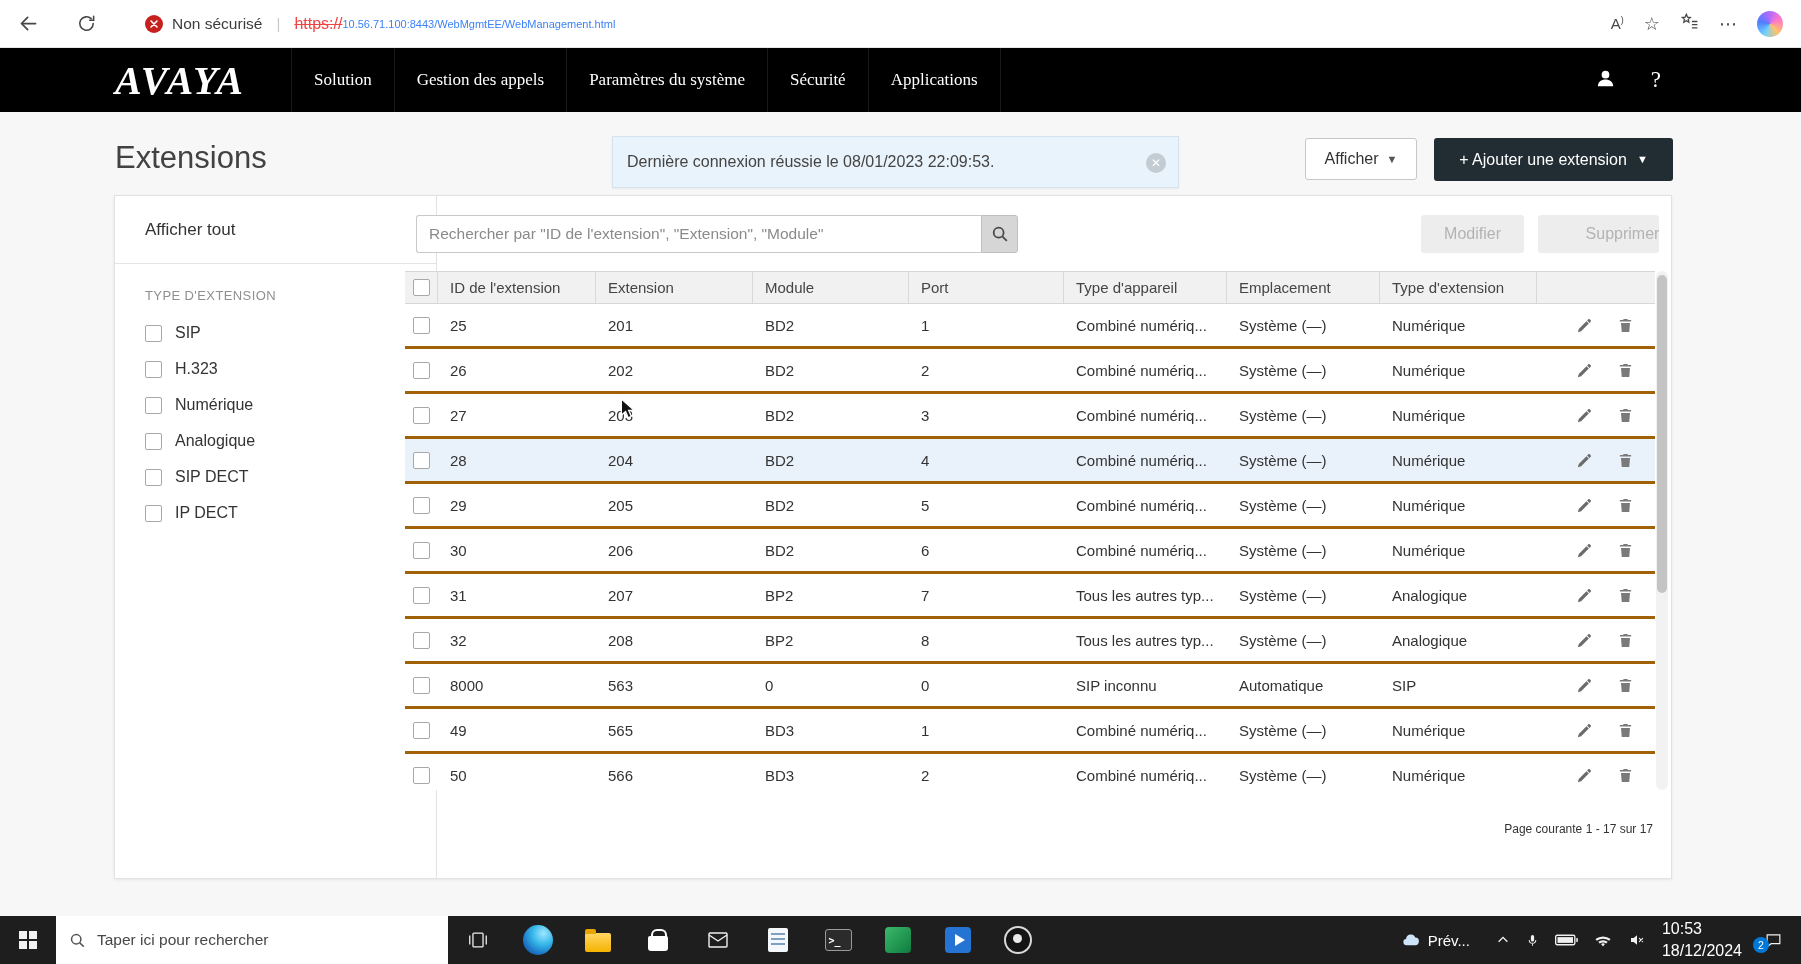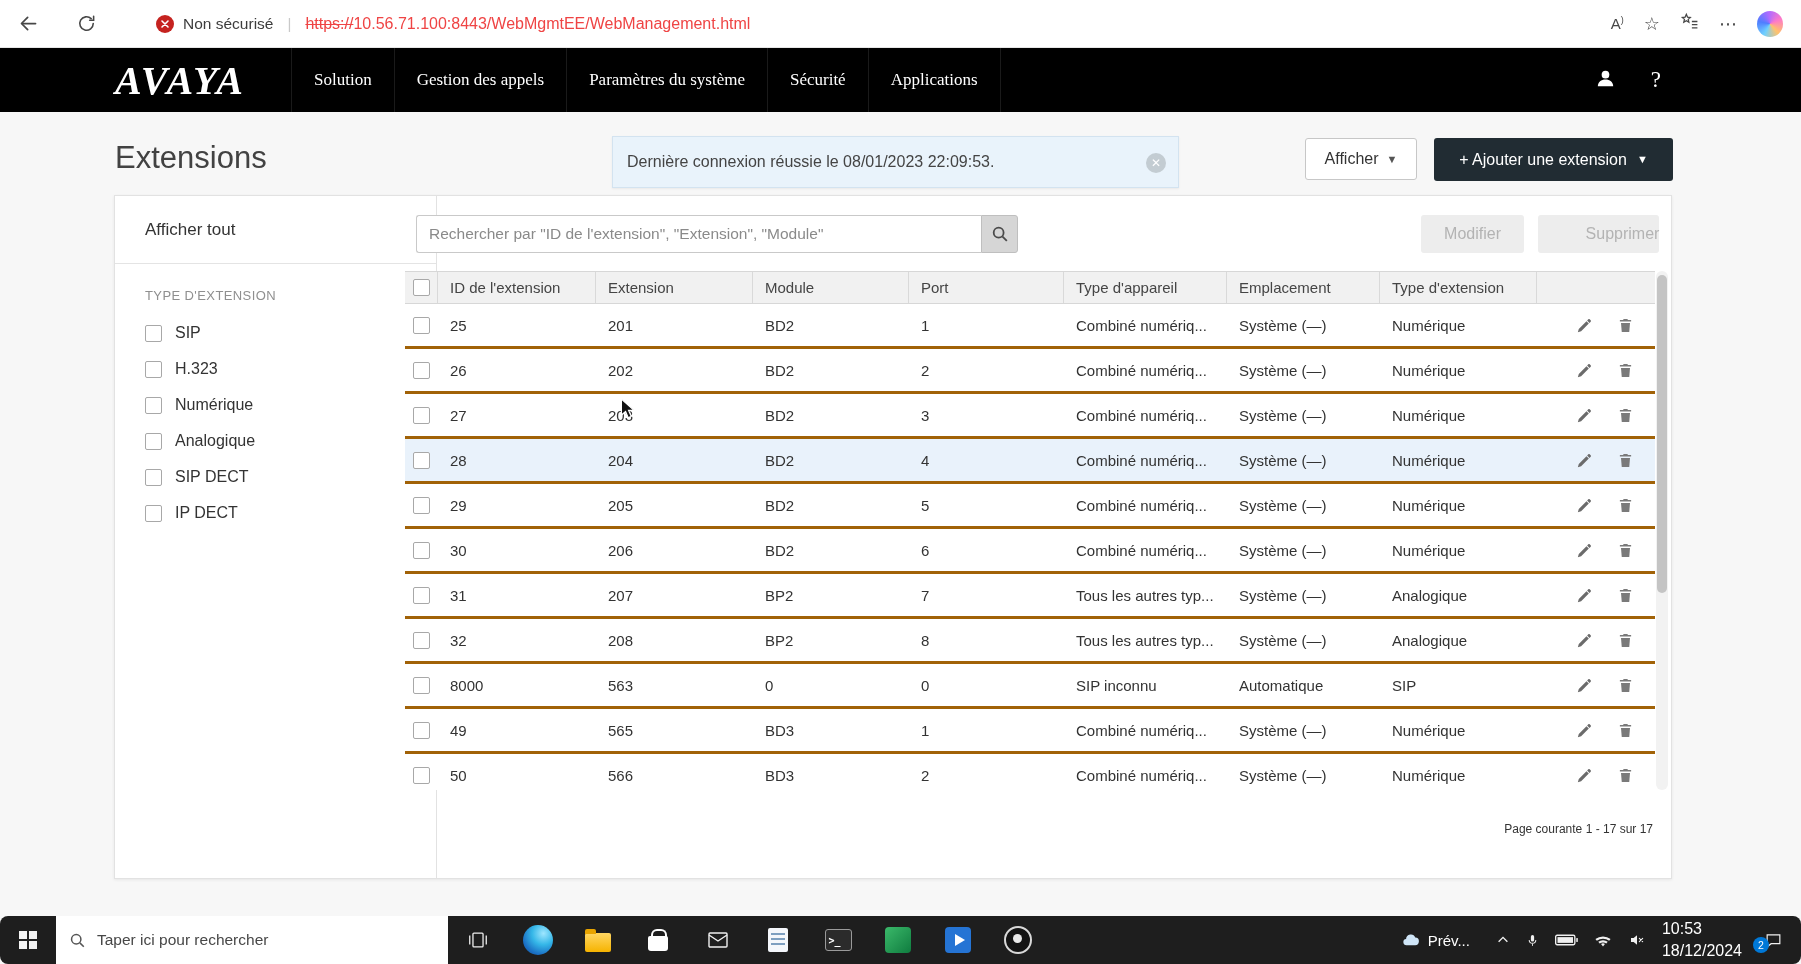--- a/index.html
+++ b/index.html
@@ -10,27 +10,27 @@
   }
 
   
   .browser-bar {
     position:absolute; top:0; left:0; width:100%; height:48px;
     background:#ffffff; border-bottom:1px solid #e6e6e6;
     display:flex; align-items:center;
   }
   .b-btn { width:36px; height:36px; display:flex; align-items:center; justify-content:center; cursor:pointer; }
   .b-btn svg { display:block; }
-  .addr { display:flex; align-items:center; margin-left:52px; flex:1; min-width:0; }
+  .addr { display:flex; align-items:center; margin-left:41px; flex:1; min-width:0; }
   .sec-icon { width:18px; height:18px; border-radius:50%; background:#c5221f; display:flex; align-items:center; justify-content:center; margin-right:9px; }
   .sec-icon svg { display:block; }
   .sec-label { font-size:15.5px; color:#3c3c3c; }
   .addr-div { color:#c9c9c9; margin:0 14px; font-size:15px; }
   .url-scheme { font-size:16px; color:#ef4444; text-decoration:line-through; }
-  .url-rest { font-size:16px; color:#ef4444; }
+  .url-rest { font-size:11px; color:#3b82f6; }
   .b-actions { display:flex; align-items:center; gap:20px; margin:0 18px 0 auto; }
   .glyph-icon { font-size:18px; color:#474747; }
   .copilot { width:26px; height:26px; border-radius:50%;
     background: conic-gradient(from 210deg, #6fd0ff, #4f7dff, #b06bff, #ff7ac8, #ffc36b, #6fd0ff); }
 
   
   .avaya-nav {
     position:absolute; top:48px; left:0; width:100%; height:64px; background:#000;
     display:flex; align-items:stretch;font-family:Liberation Serif, serif;
   }
@@ -119,21 +119,21 @@
   .td-cb { padding-left:0; justify-content:center; }
   .td-actions { padding-left:40px; gap:26px; }
   .icon-btn { display:flex; align-items:center; cursor:pointer; }
   .v-scroll { position:absolute; right:3px; top:75px; width:12px; height:519px; background:#f2f2f2; border-radius:6px; }
   .v-thumb { position:absolute; left:1px; top:4px; width:10px; height:318px; background:#c4c4c4; border-radius:5px; cursor:pointer; }
   .table-footer { position:absolute; right:18px; top:626px; font-size:12px; color:#333; }
 
   
   .taskbar {
     position:absolute; left:0; bottom:0; width:100%; height:48px; background:#1e1e1e;
-    display:flex; align-items:stretch; color:#fff;border-radius:8px;
+    display:flex; align-items:stretch; color:#fff;
   }
   .tb-start { width:56px; display:flex; align-items:center; justify-content:center; cursor:pointer; }
   .win-logo { display:grid; grid-template-columns:8px 8px; grid-template-rows:8px 8px; gap:2px; }
   .win-logo span { background:#f2f2f2; }
   .tb-search { width:392px; background:#fff; display:flex; align-items:center; gap:11px; padding-left:13px; }
   .tb-search input { border:none; outline:none; flex:1; height:100%; font-size:15.5px; color:#333; font-family:"Liberation Sans",sans-serif; }
   .tb-search input::placeholder { color:#474747; }
   .tb-slot { width:60px; display:flex; align-items:center; justify-content:center; cursor:pointer; }
 
   .edge-icon { width:30px; height:30px; border-radius:50%;

